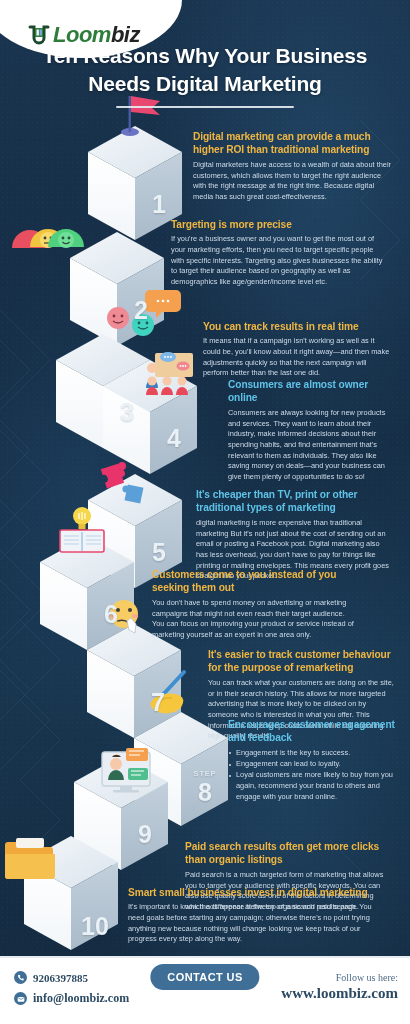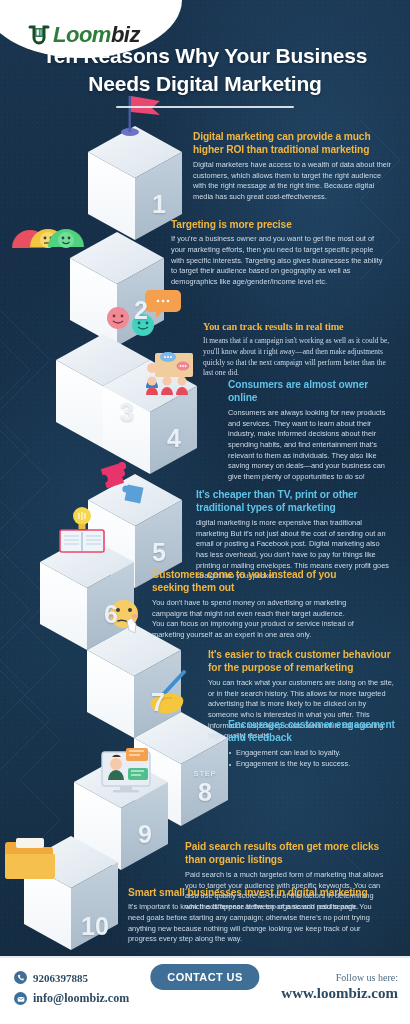--- a/index.html
+++ b/index.html
@@ -381,21 +381,21 @@
 <div class="reason gold" style="left:193px; top:130px; width:200px;">
   <h2>Digital marketing can provide a much higher ROI than traditional marketing</h2>
   <p>Digital marketers have access to a wealth of data about their customers, which allows them to target the right audience with the right message at the right time. Because digital media has such great cost-effectiveness.</p>
 </div>
 
 <div class="reason gold" style="left:171px; top:218px; width:215px;">
   <h2>Targeting is more precise</h2>
   <p>If you're a business owner and you want to get the most out of your marketing efforts, then you need to target specific people with specific interests. Targeting also gives businesses the ability to target their audience based on geography as well as demographics like age/gender/income level etc.</p>
 </div>
 
-<div class="reason gold" style="left:203px; top:320px; width:190px;font-family:Liberation Serif, serif;">
+<div class="reason gold" style="left:203px; top:320px; width:190px;">
   <h2>You can track results in real time</h2>
   <p>It means that if a campaign isn't working as well as it could be, you'll know about it right away—and then make adjustments quickly so that the next campaign will perform better than the last one did.</p>
 </div>
 
 <div class="reason blue" style="left:228px; top:378px; width:165px;">
   <h2>Consumers are almost owner online</h2>
   <p>Consumers are always looking for new products and services. They want to learn about their industry, make informed decisions about their spending habits, and find entertainment that's relevant to them as individuals. They also like saving money on deals—and your business can give them plenty of opportunities to do so!</p>
 </div>
 
 <div class="reason blue" style="left:196px; top:488px; width:197px;">
@@ -409,22 +409,23 @@
 </div>
 
 <div class="reason gold" style="left:208px; top:648px; width:190px;">
   <h2>It's easier to track customer behaviour for the purpose of remarketing</h2>
   <p>You can track what your customers are doing on the site, or in their search history. This allows for more targeted advertising that is more likely to be clicked on by someone who is interested in what you offer. This information helps keep costs down while still ensuring high quality results.</p>
 </div>
 
 <div class="reason blue" style="left:228px; top:718px; width:168px;">
   <h2>Encourages customer engagement and feedback</h2>
   <ul>
+    <li>Engagement is the key to success.</li>
     <li>Engagement can lead to loyalty.</li>
-    <li>Engagement is the key to success.</li>
+    <li>Loyal customers are more likely to buy from you again, recommend your brand to others and engage with your brand online.</li>
   </ul>
 </div>
 
 <div class="reason gold" style="left:185px; top:840px; width:205px;">
   <h2>Paid search results often get more clicks than organic listings</h2>
   <p>Paid search is a much targeted form of marketing that allows you to target your audience with specific keywords. You can also use quality score as one of the factors in determining which ads appear at the top of a search results page.</p>
 </div>
 
 <div class="reason gold" style="left:128px; top:886px; width:262px;">
   <h2>Smart small businesses invest in digital marketing</h2>

